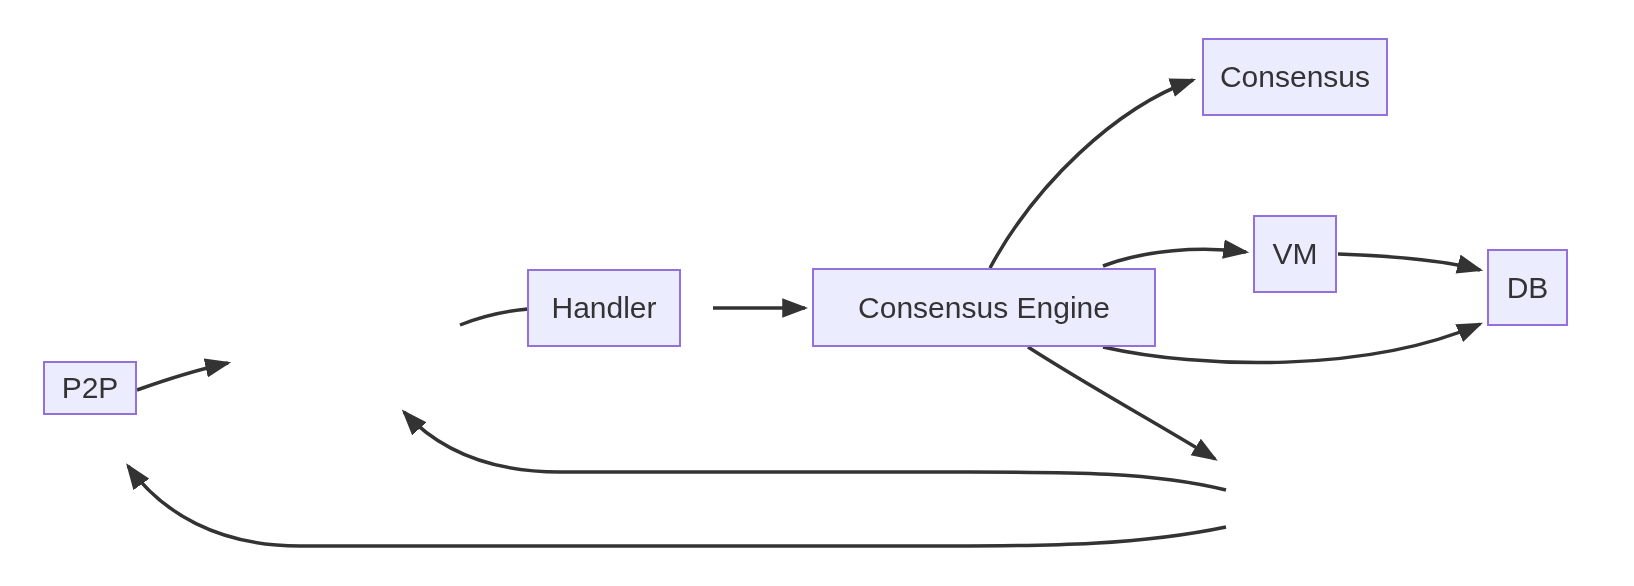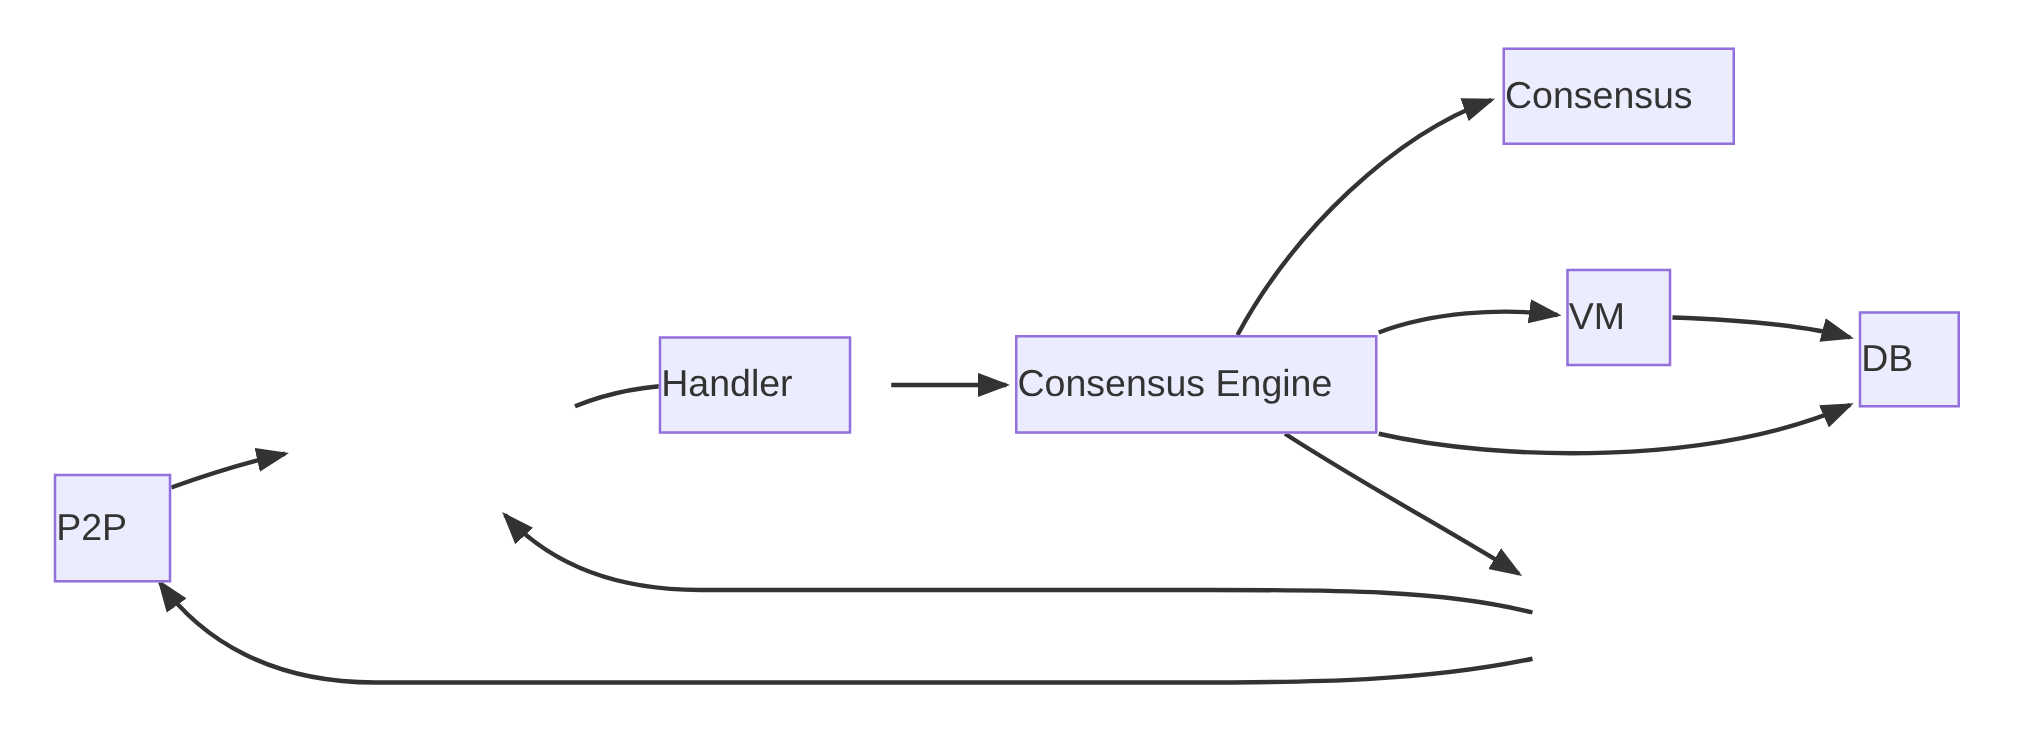--- a/index.html
+++ b/index.html
@@ -24,20 +24,21 @@
     stroke-width:3.5px;
   }
   #arrowhead path{fill:var(--edge-color);stroke:none;}
   .node{
     position:absolute;
     box-sizing:border-box;
     background:var(--node-fill);
     border:2px solid var(--node-border);
     display:flex;
     align-items:center;
+    justify-content:center;
   }
   .node-label{
     color:var(--text-color);
     font-size:30px;
     line-height:1;
     white-space:nowrap;
     text-align:center;
   }
 </style>
 </head>
@@ -66,30 +67,30 @@
 
     <path class="edge" d="M 1103 347 C 1200 369, 1368 373, 1480 324" marker-end="url(#arrowhead)"></path>
 
     <path class="edge" d="M 1028 347 C 1090 387, 1162 426, 1215 459" marker-end="url(#arrowhead)"></path>
 
     <path class="edge" d="M 1226 490 C 1150 471, 1060 472, 950 472 L 560 472 C 485 472, 437 448, 404 412" marker-end="url(#arrowhead)"></path>
 
     <path class="edge" d="M 1226 527 C 1140 545, 1050 546, 950 546 L 300 546 C 218 546, 162 513, 128 466" marker-end="url(#arrowhead)"></path>
   </svg>
 
-  <div class="node" style="left:43px;  top:379px; width:94px;  height:87px">
+  <div class="node" style="left:43px;  top:361px; width:94px;  height:54px">
     <span class="node-label">P2P</span>
   </div>
 
 
   <div class="node" style="left:527px; top:269px; width:154px; height:78px">
     <span class="node-label">Handler</span>
   </div>
 
-  <div class="node" style="left:812px; top:268px; width:290px; height:79px">
+  <div class="node" style="left:812px; top:268px; width:344px; height:79px">
     <span class="node-label">Consensus Engine</span>
   </div>
 
   <div class="node" style="left:1202px; top:38px; width:186px; height:78px">
     <span class="node-label">Consensus</span>
   </div>
 
   <div class="node" style="left:1487px; top:249px; width:81px; height:77px">
     <span class="node-label">DB</span>
   </div>

